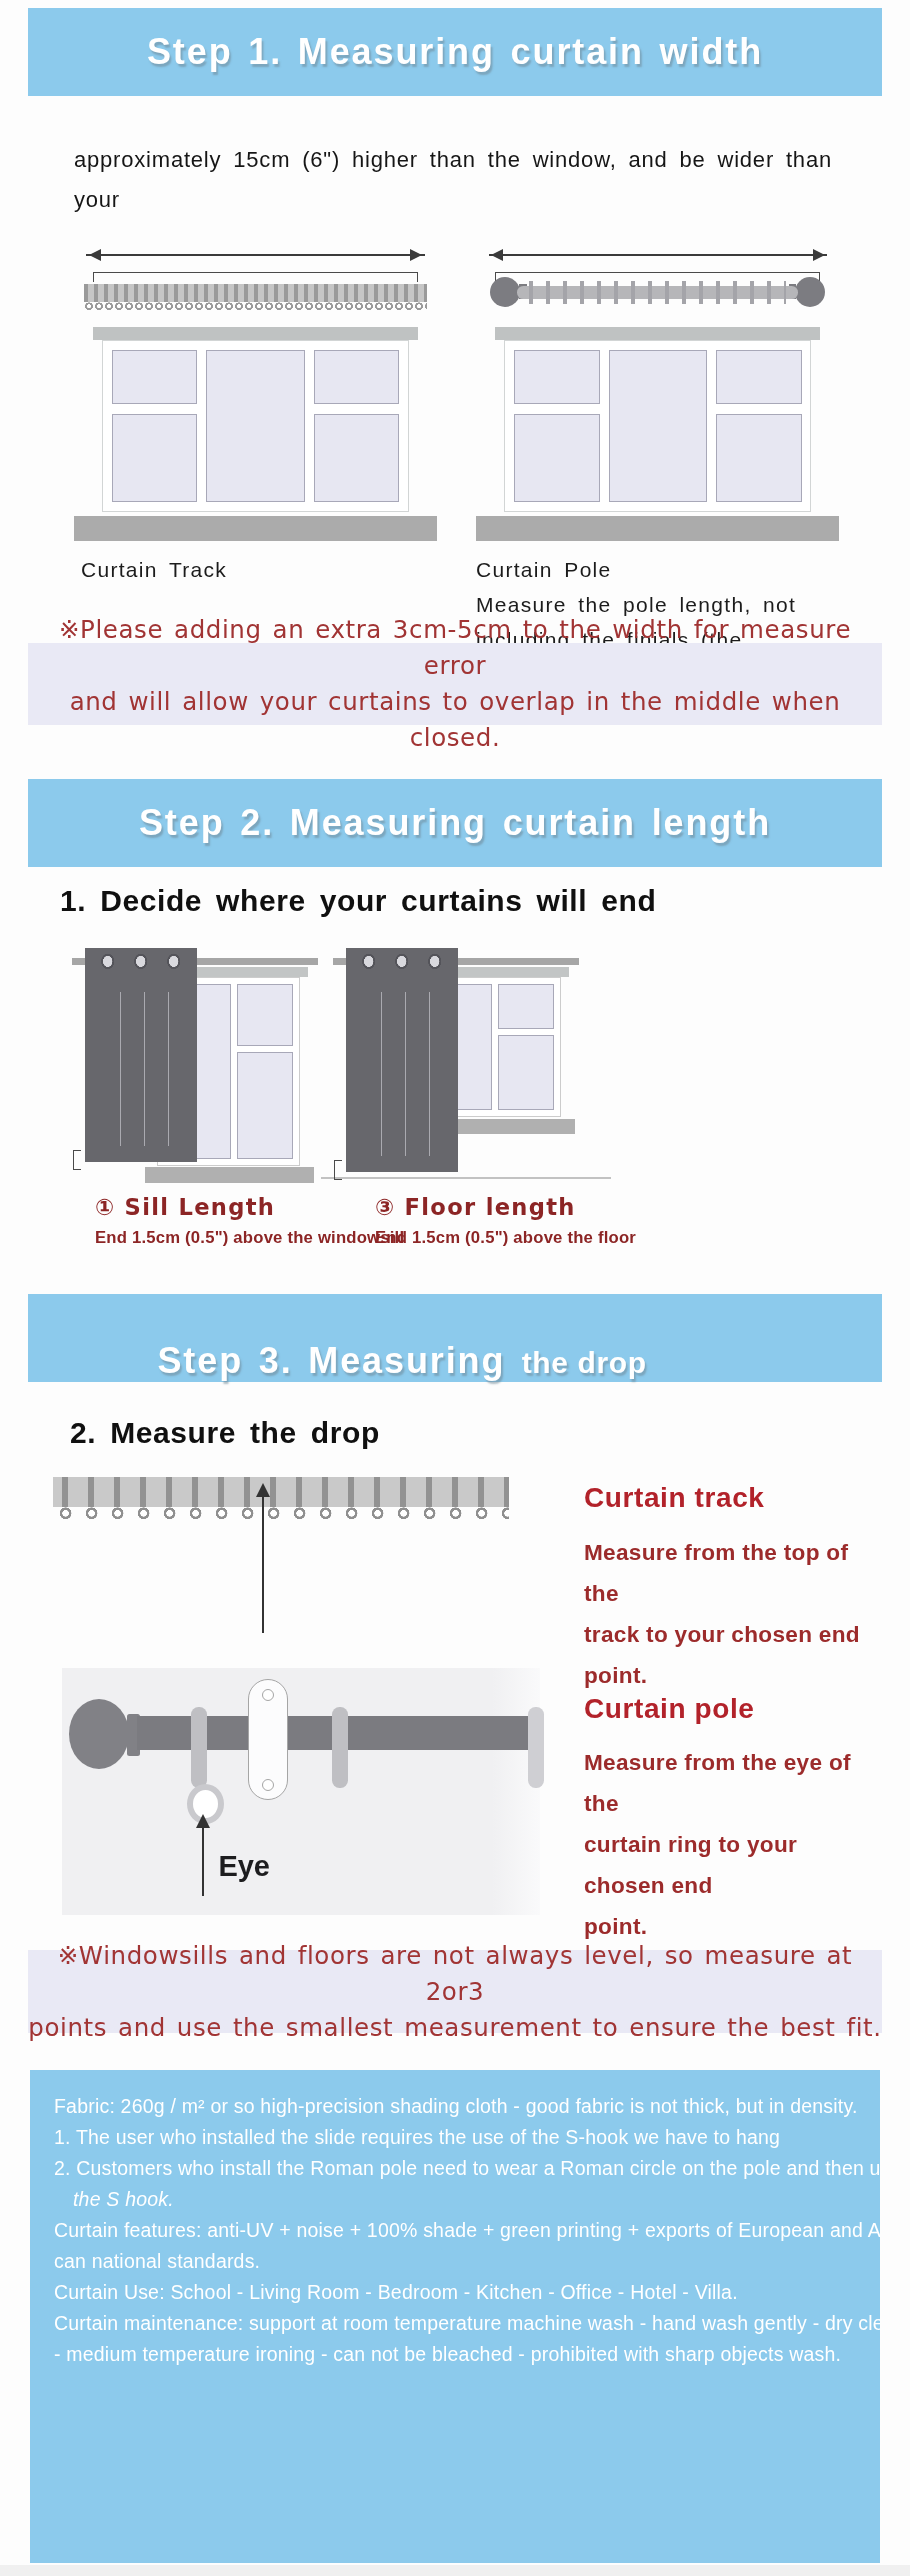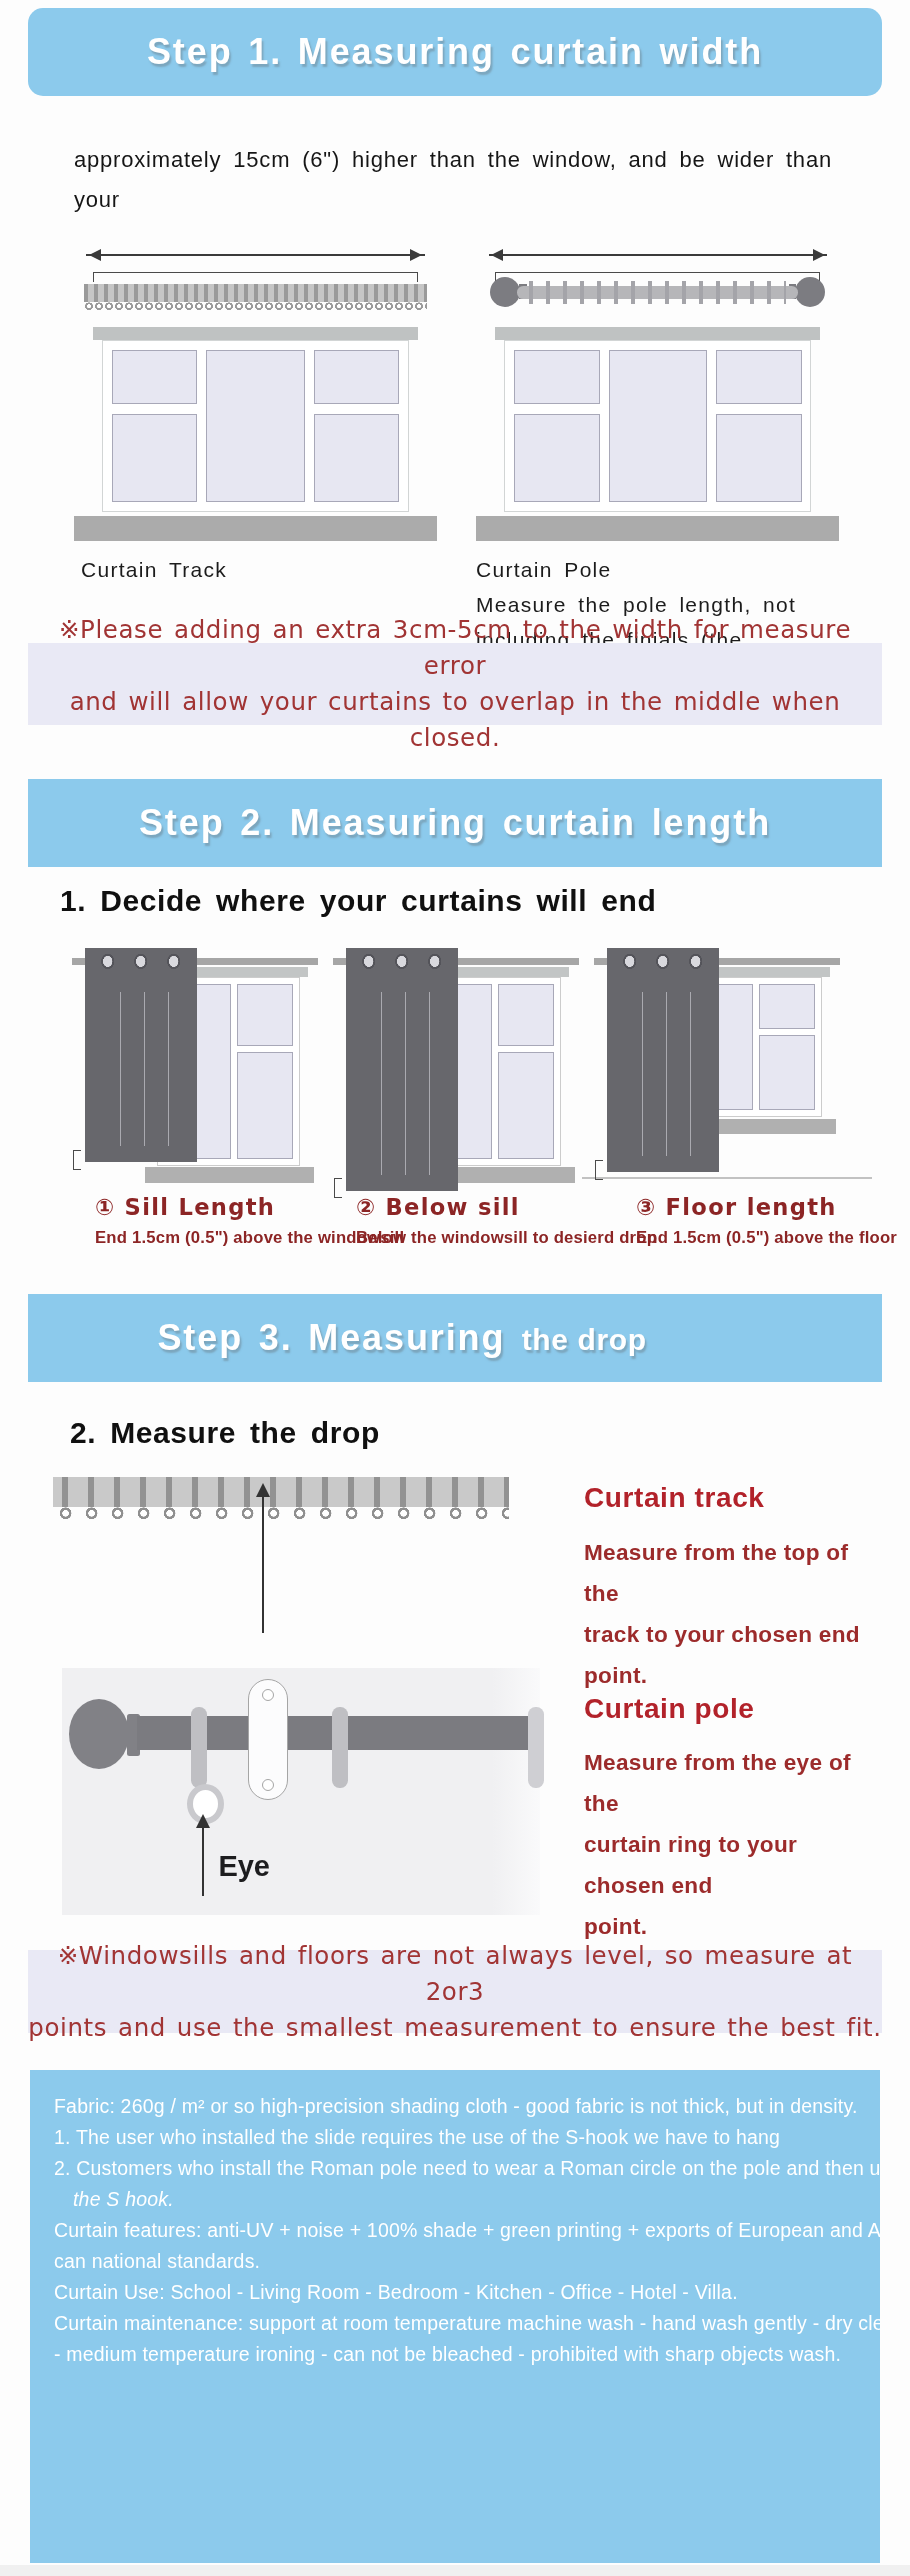--- a/index.html
+++ b/index.html
@@ -3,23 +3,23 @@
 <meta charset="utf-8">
 <style>
   html,body{margin:0;padding:0;background:#fff;}
   #page{position:relative;width:910px;height:2576px;background:#fdfdfd;overflow:hidden;
         font-family:"Liberation Sans",sans-serif;color:#141414;}
   
   .banner{position:absolute;left:28px;right:28px;height:88px;background:#8ccaec;
           display:flex;align-items:center;justify-content:center;}
   .banner .btxt{font-size:36px;font-weight:700;color:#fff;letter-spacing:1.9px;word-spacing:3.8px;
           text-shadow:1.9px 2.5px 1.9px rgba(110,135,150,.55);}
-  #banner1{top:7.5px;border-radius:15px;}
+  #banner1{top:7.5px;}
   #banner2{top:779px;}
-  #banner3{top:1294px;padding-right:106px;}
+  #banner3{top:1294px;padding-right:106px;align-items:flex-end;}
   #banner3 .bline{display:flex;align-items:baseline;gap:16.4px;}
   #banner3 .bsub{font-size:30px;font-weight:700;color:#fff;letter-spacing:0.6px;
           text-shadow:1.9px 2.5px 1.9px rgba(110,135,150,.55);}
   
   #intro{position:absolute;top:140px;left:74px;width:811px;font-size:22px;line-height:40px;
          letter-spacing:0.8px;word-spacing:5px;color:#161616;}
   
   #diagrow{position:absolute;top:219px;left:60px;width:794px;height:333px;display:flex;gap:11.3px;}
   .windiag{position:relative;width:391px;height:333px;}
   .harrow{position:absolute;top:35px;left:26.4px;right:26.4px;border-top:2.5px solid #3b3b3b;}
@@ -240,38 +240,20 @@
       <div class="cd-sillbar"></div>
       <div class="cd-pole"></div>
       <div class="cd-curtain"></div>
       <div class="cd-endmark"></div>
       <div class="cd-caption">
         <div class="cap-t">① Sill Length</div>
         <div class="cap-s">End 1.5cm (0.5") above the windowsill</div>
       </div>
     </div>
 
-    <div class="cd below">
-      <div class="cd-topbar"></div>
-      <div class="cd-window">
-        <div class="pL"></div>
-        <div class="cR">
-          <div class="pT"></div>
-          <div class="pB"></div>
-        </div>
-      </div>
-      <div class="cd-sillbar"></div>
-      <div class="cd-pole"></div>
-      <div class="cd-curtain"></div>
-      <div class="cd-endmark"></div>
-      <div class="cd-caption">
-        <div class="cap-t">② Below sill</div>
-        <div class="cap-s">Below the windowsill to desierd drop</div>
-      </div>
-    </div>
 
     <div class="cd floor">
       <div class="cd-topbar"></div>
       <div class="cd-window">
         <div class="pL"></div>
         <div class="cR">
           <div class="pT"></div>
           <div class="pB"></div>
         </div>
       </div>

